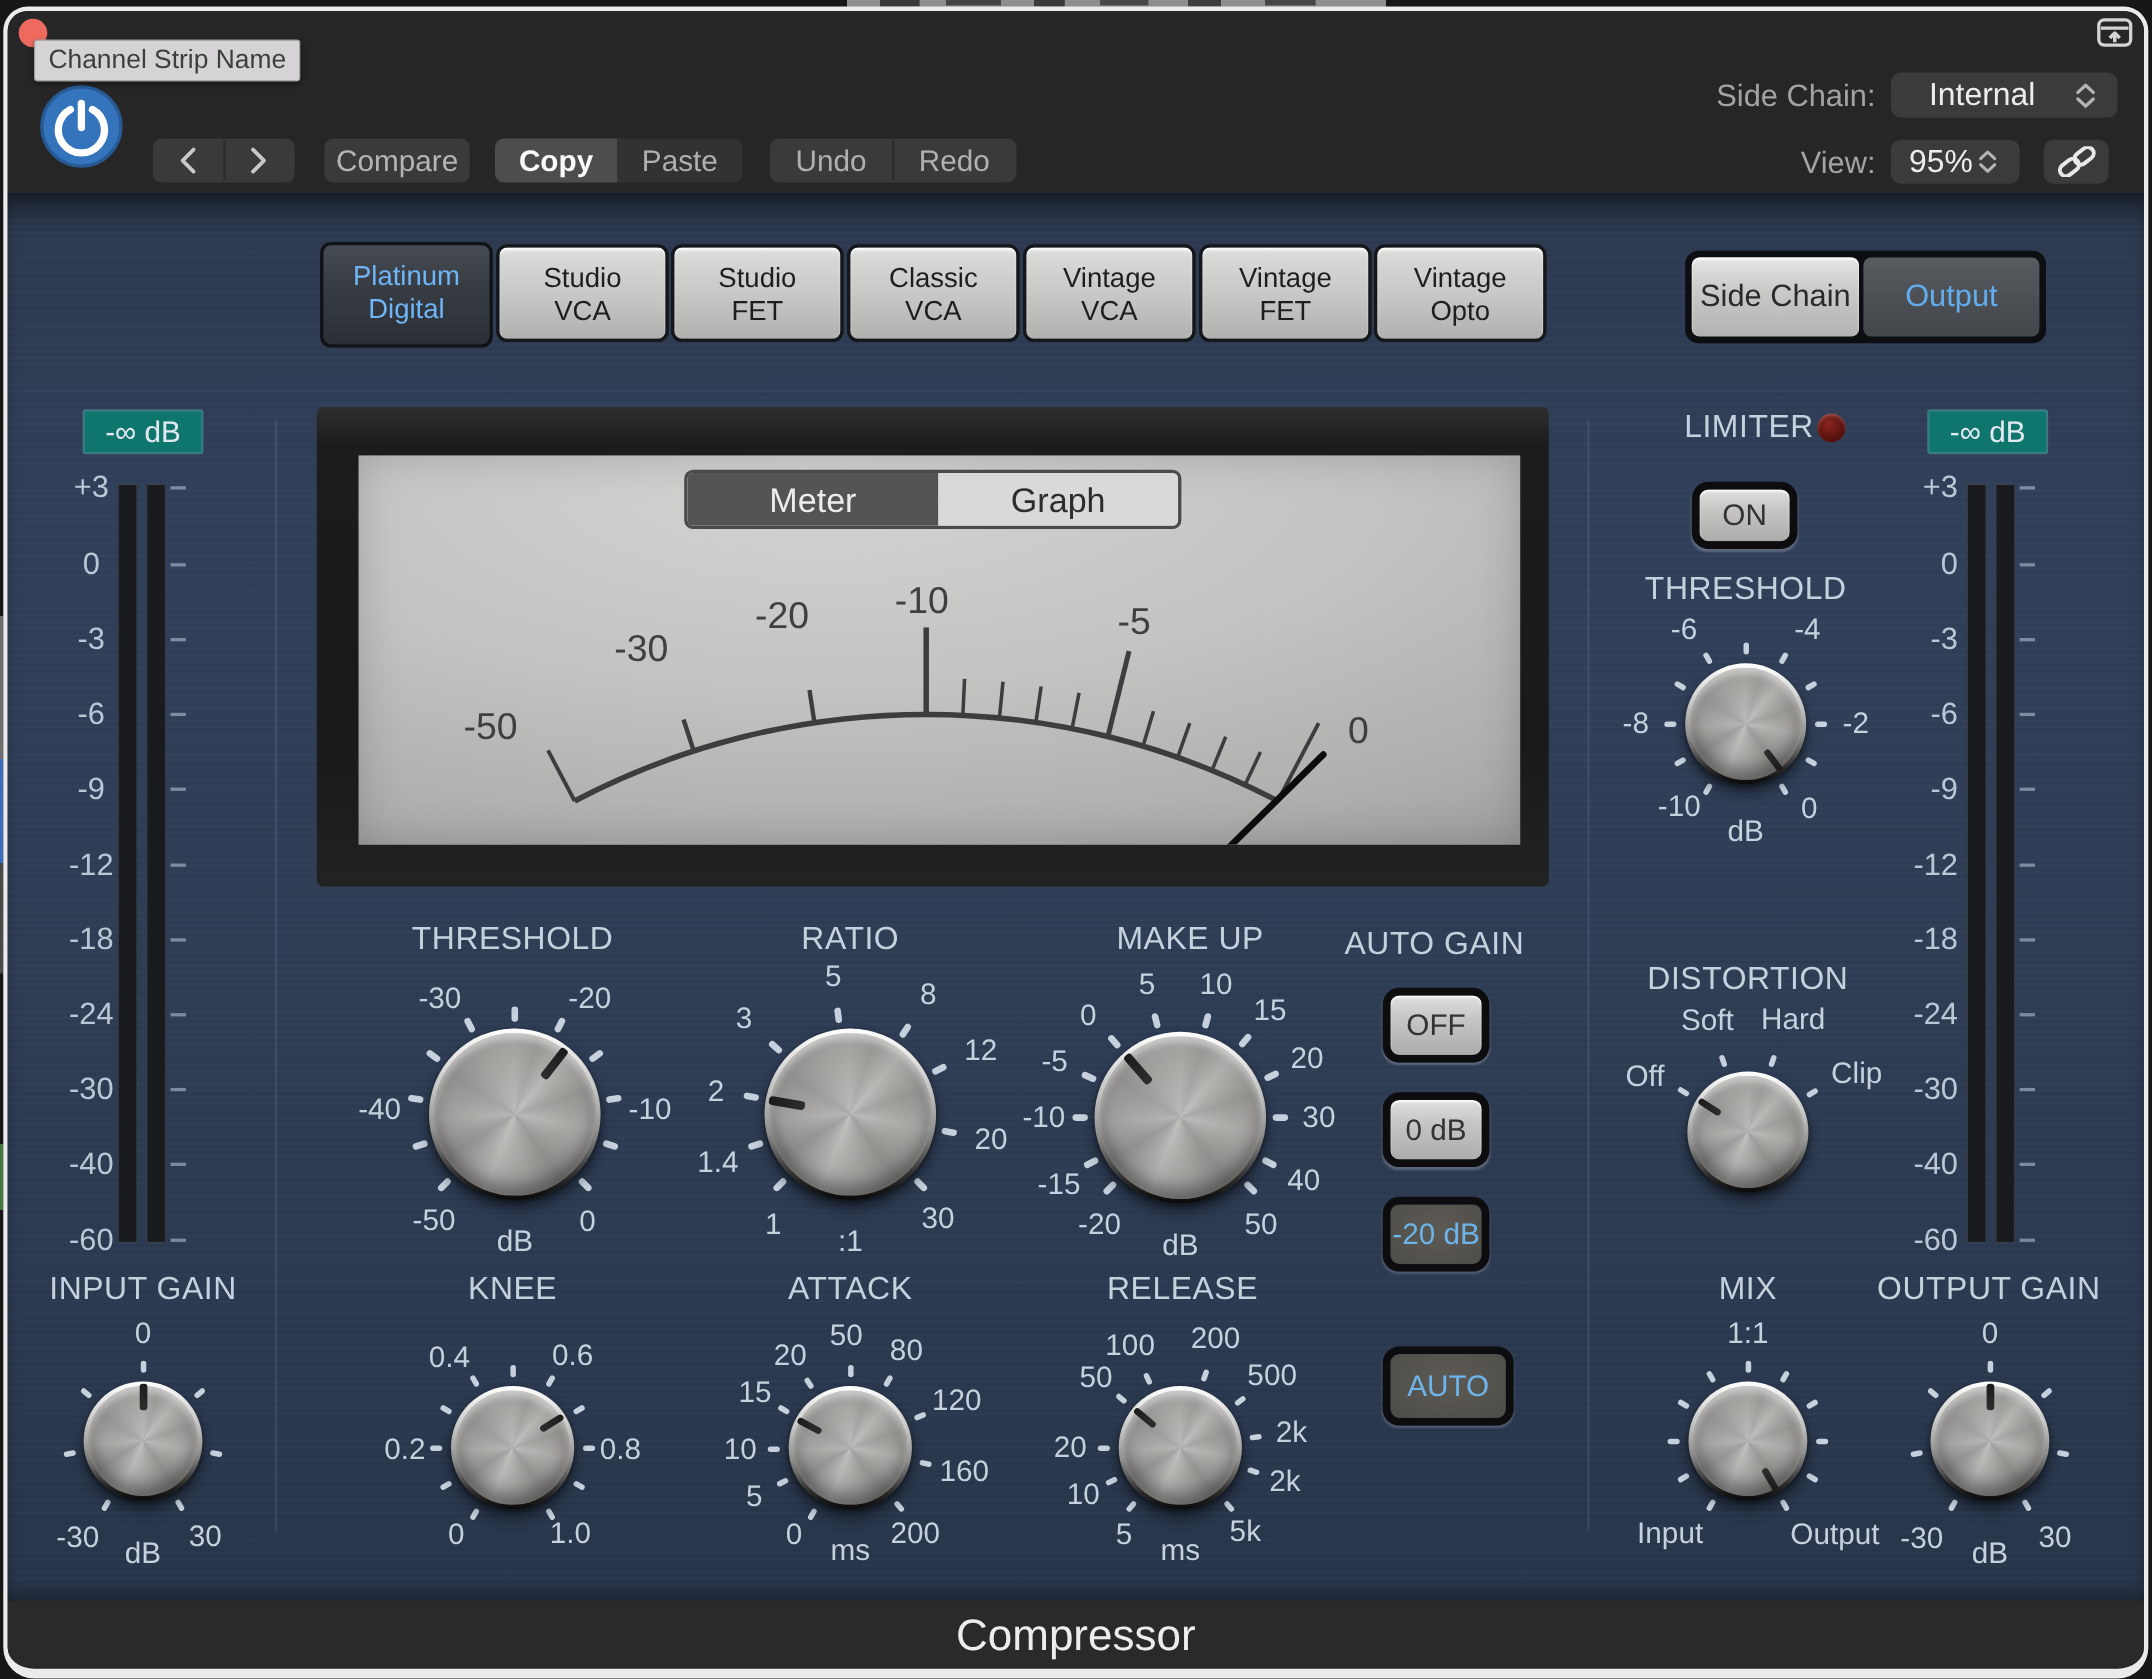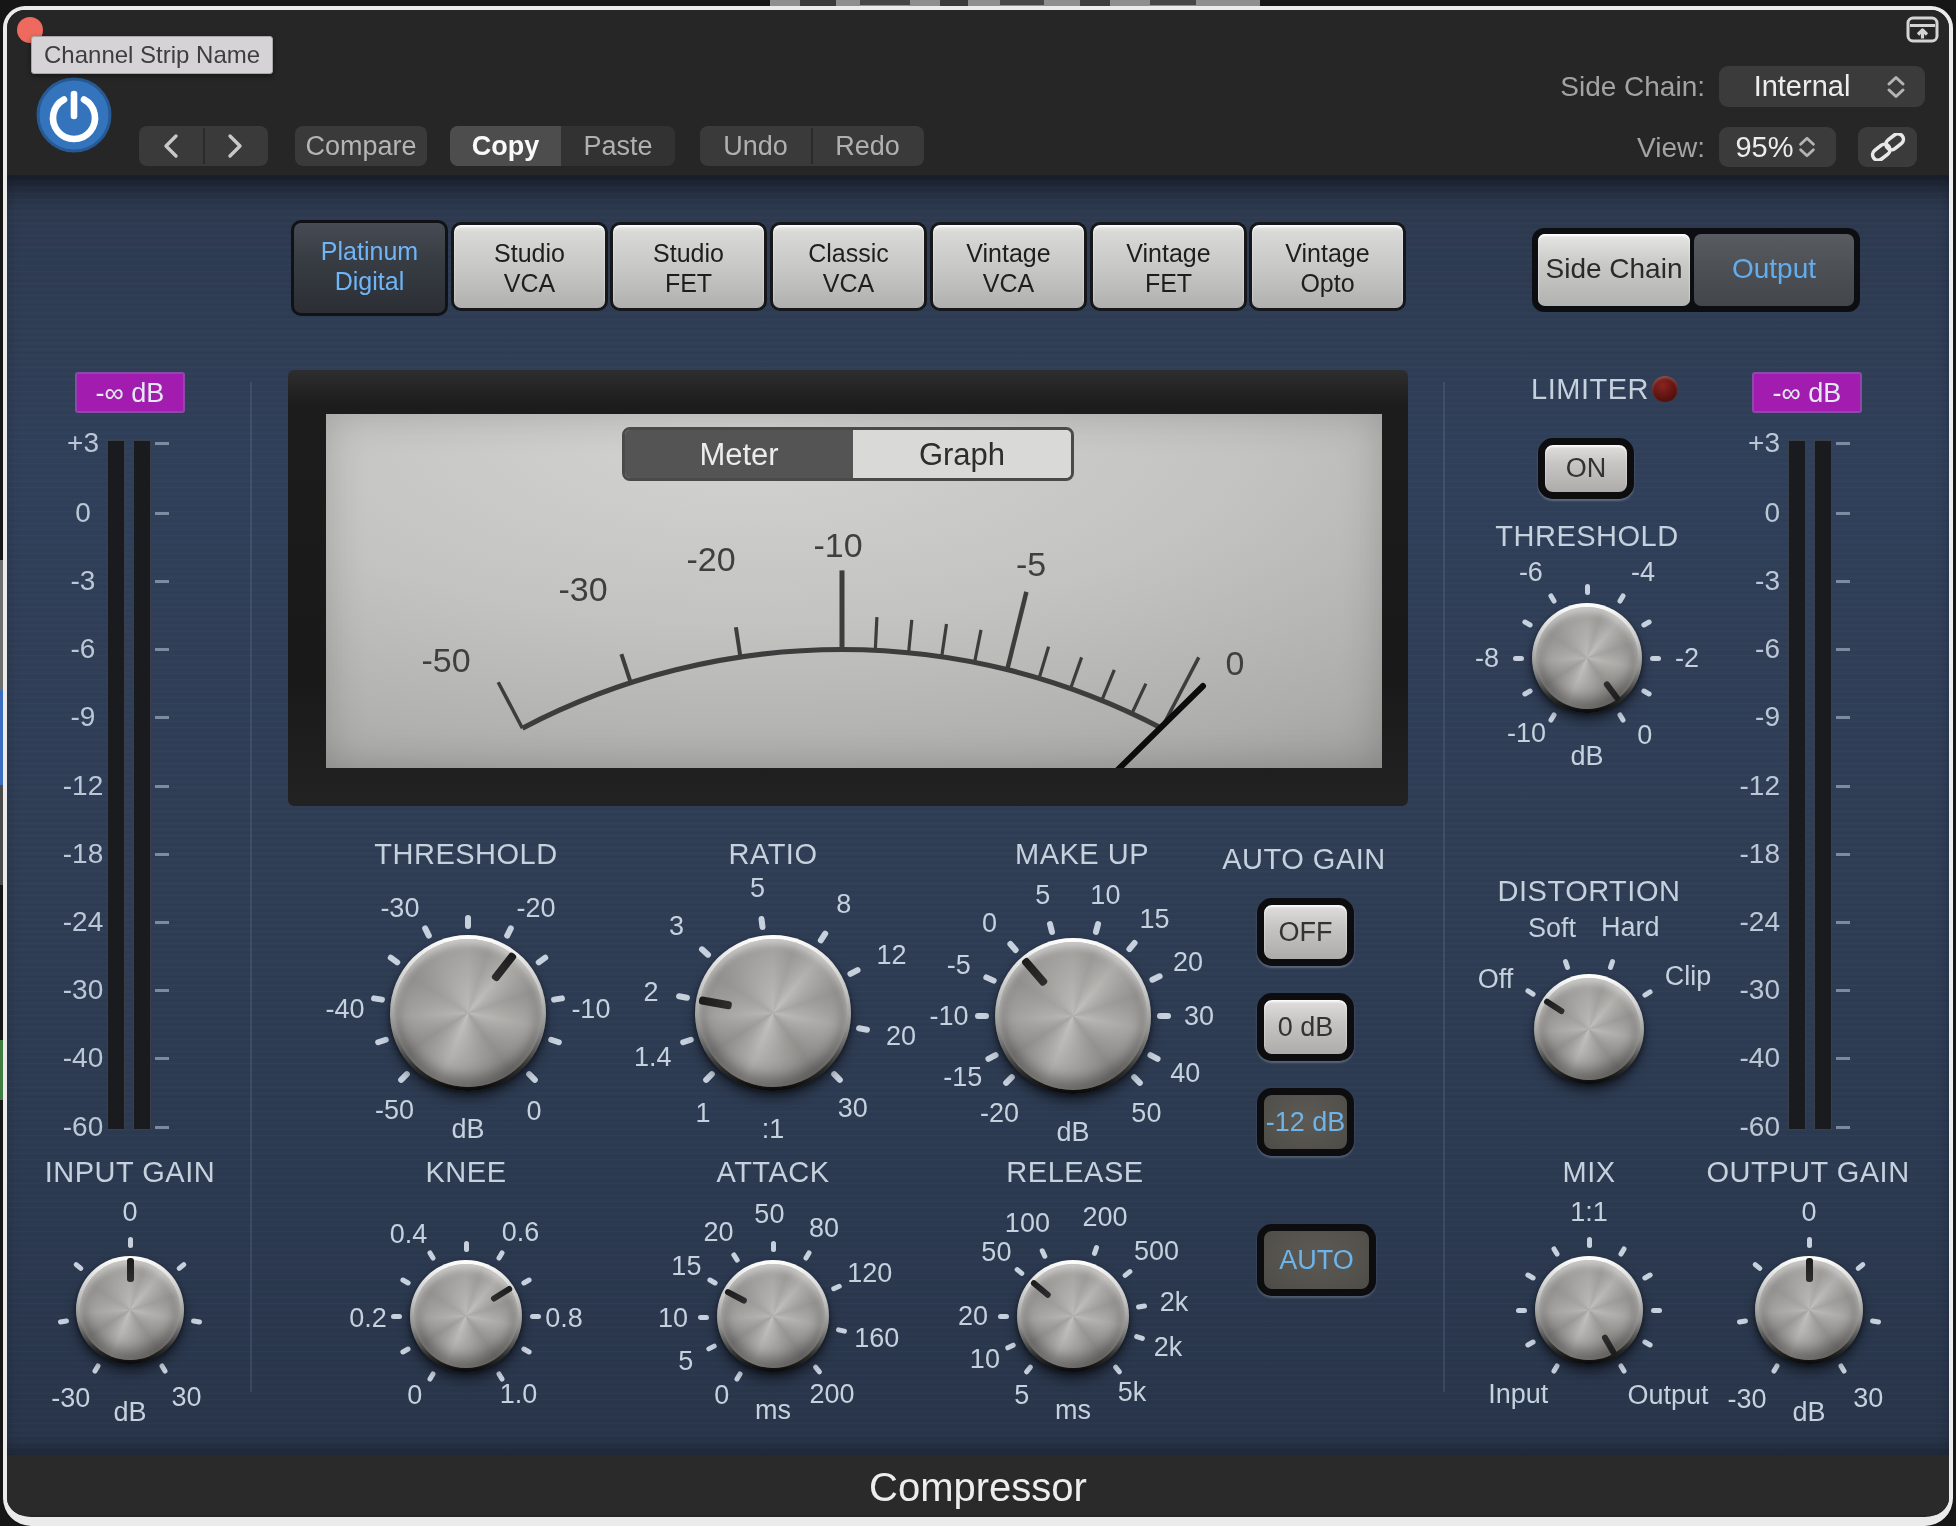--- a/index.html
+++ b/index.html
@@ -33,21 +33,21 @@
 .tab2 { position:absolute; top:234px; height:72px; border-radius:7px; font-size:28px; text-align:center; line-height:70px; }
 .tab2.light { background:linear-gradient(180deg,#e6e6e5 0%,#cacac9 40%,#b2b2b1 100%); color:#2a2a2a; box-shadow:inset 0 2px 2px #fff; }
 .tab2.dark2 { background:linear-gradient(180deg,#585c60 0%,#4a4e52 60%,#43474b 100%); color:#63adef; }
 .vuframe { position:absolute; left:288px; top:370px; width:1120px; height:436px; border-radius:6px;
   background:linear-gradient(180deg,#2e2e2e 0%,#1c1c1c 8%,#191919 70%,#222 100%); }
 .vuscreen { position:absolute; left:326px; top:414px; width:1056px; height:354px;
   background:radial-gradient(125% 135% at 40% 8%, #d3d3d2 0%, #c3c3c2 38%, #adadac 70%, #8e8e8d 100%); box-shadow:inset 0 0 40px rgba(0,0,0,.18); overflow:hidden; }
 .mgwrap { position:absolute; left:622px; top:427px; width:452px; height:54px; border:3px solid #4a4a4a; border-radius:8px; overflow:hidden; display:flex; }
 .mhalf { width:228px; background:#545454; color:#ececec; font-size:31px; text-align:center; line-height:50px; }
 .ghalf { flex:1; background:#d9d9d8; color:#2d2d2d; font-size:31px; text-align:center; line-height:50px; }
-.infbox { position:absolute; width:110px; height:41px; background:#a21caf; border:2px solid rgba(110,130,165,.45); border-radius:3px; color:#e3e9f1; font-size:27px; text-align:center; line-height:38px; }
+.infbox { position:absolute; width:110px; height:41px; background:#0f766e; border:2px solid rgba(110,130,165,.45); border-radius:3px; color:#e3e9f1; font-size:27px; text-align:center; line-height:38px; }
 .ml { position:absolute; transform:translate(-50%,-50%); color:#bcc7d6; font-size:28px; }
 .mlr { position:absolute; transform:translateY(-50%); text-align:right; color:#bcc7d6; font-size:28px; }
 .mt { position:absolute; width:14px; height:3px; background:rgba(190,202,220,.55); }
 .mbar { position:absolute; top:440px; width:18px; height:690px; background:#191b1f; border:1px solid rgba(160,175,200,.25); }
 .ktitle { position:absolute; transform:translate(-50%,-50%); color:#c6d1de; font-size:29px; letter-spacing:.5px; white-space:nowrap; }
 .tk { position:absolute; background:#c7d1de; border-radius:3px; }
 .kl { position:absolute; transform:translate(-50%,-50%); color:#c6d1de; white-space:nowrap; }
 .knob { position:absolute; border-radius:50%;
   background:linear-gradient(180deg,#ffffff 0%,#f0f0ee 9%,#c2c2c0 36%,#8f8f8d 60%,#2c2c2a 86%,#090909 100%);
   box-shadow:0 8px 12px rgba(0,0,0,.45), 0 2px 4px rgba(0,0,0,.4); }
@@ -489,20 +489,20 @@
               <div class="ptr" style="top:2%;height:21%;width:6px;margin-left:-3.0px"></div>
             </div>
           </div>
 
 <div class="ktitle" style="left:1590px;top:389px">LIMITER</div>
 <div class="led"></div>
 <div class="hwb light" style="left:1538px;top:438px;width:96px;height:61px">ON</div>
 <div class="ktitle" style="left:1304px;top:859px">AUTO GAIN</div>
 <div class="hwb light" style="left:1257px;top:898px;width:97px;height:68px">OFF</div>
 <div class="hwb light" style="left:1257px;top:993px;width:97px;height:68px">0 dB</div>
-<div class="hwb darkb" style="left:1257px;top:1088px;width:97px;height:68px">-12 dB</div>
+<div class="hwb darkb" style="left:1257px;top:1088px;width:97px;height:68px">-20 dB</div>
 <div class="hwb darkb" style="left:1257px;top:1224px;width:119px;height:72px">AUTO</div>
 <div class="vsep" style="left:250px"></div>
 <div class="vsep" style="left:1443px"></div>
 
   </div>
  </div>
     </div>
 </div>
 </body></html>

